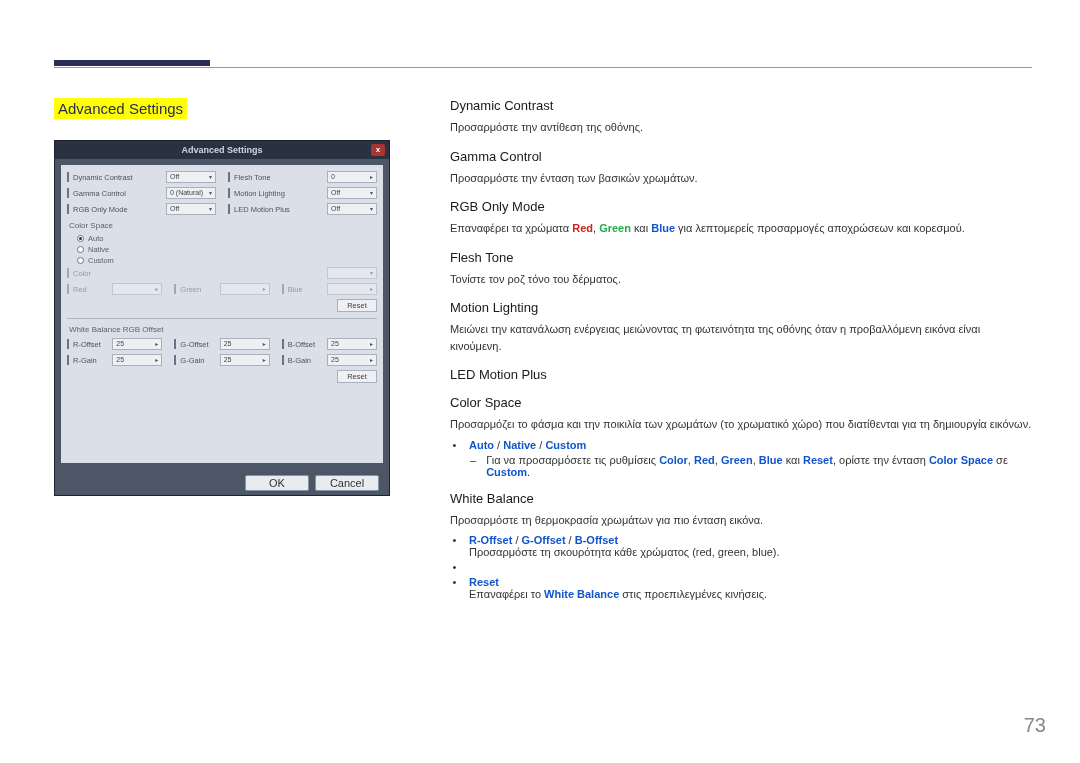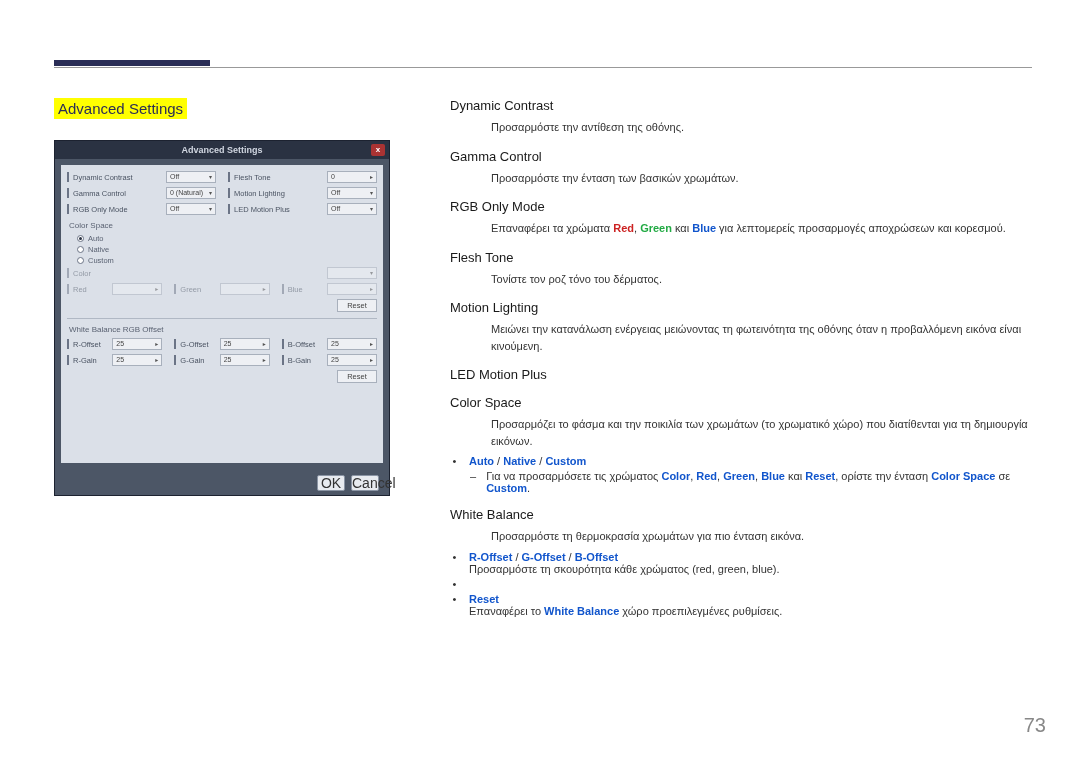--- a/index.html
+++ b/index.html
@@ -95,33 +95,33 @@
   .mini-btn {
     width: 40px; height: 13px; background: #eef0f4; border:1px solid #a8b0bc;
     font-size: 7.5px; color:#444; text-align:center; line-height:11px;
   }
   .hr { border-top: 1px solid #b0b8c4; margin: 6px 0; }
   .footer-btns {
     display: flex; justify-content: flex-end; gap: 6px;
     padding: 6px 10px 0 0;
   }
   .dlg-btn {
-    width: 28px; height: 16px; background: #e8ebf0; border:1px solid #8a94a4;
-    border-radius: 2px; font-size: 14px; color:#333; text-align:center; line-height:14px;
+    width: 64px; height: 16px; background: #e8ebf0; border:1px solid #8a94a4;
+    border-radius: 2px; font-size: 11px; color:#333; text-align:center; line-height:14px;
   }
   
   .right-col {
     position: absolute;
     top: 98px;
     left: 450px;
     right: 48px;
   }
   .section { margin-bottom: 13px; }
   .sec-title { font-size: 13px; color: #1a1a1a; margin-bottom: 6px; }
-  .sec-body { font-size: 11px; color: #333; line-height: 1.5; margin-left: 41px; }
+  .sec-body { font-size: 11px; color: #333; line-height: 1.5; }
   .blue { color: #1155cc; font-weight: bold; }
   .red { color: #cc2222; }
   .bullets { margin-top: 6px; }
   .bullet { display:flex; gap:10px; margin: 3px 0; font-size: 11px; }
   .bullet .dot { width:9px; text-align:center; }
   .sub-bullet { display:flex; gap:10px; margin: 3px 0 3px 20px; font-size:11px; }
   .page-num {
     position: absolute;
     right: 34px;
     bottom: 26px;
@@ -343,38 +343,38 @@
     <div class="sec-title">Color Space</div>
     <div class="sec-body">Προσαρμόζει το φάσμα και την ποικιλία των χρωμάτων (το χρωματικό χώρο) που διατίθενται για τη δημιουργία εικόνων.</div>
     <div class="bullets">
       <div class="bullet">
         <span class="dot">•</span>
         <span><span class="blue">Auto</span><span> / </span><span class="blue">Native</span><span> / </span><span class="blue">Custom</span></span>
       </div>
       <div class="sub-bullet">
         <span class="dot">–</span>
         <span>
-          <span>Για να προσαρμόσετε τις χρώματος </span>
+          <span>Για να προσαρμόσετε τις ρυθμίσεις </span>
           <span class="blue">Color</span>, <span class="blue">Red</span>, <span class="blue">Green</span>, <span class="blue">Blue</span> και <span class="blue">Reset</span><span>, ορίστε την ένταση </span><span class="blue">Color Space</span><span> σε </span><span class="blue">Custom</span><span>.</span>
         </span>
       </div>
     </div>
   </div>
   <div class="section">
     <div class="sec-title">White Balance</div>
     <div class="sec-body">Προσαρμόστε τη θερμοκρασία χρωμάτων για πιο ένταση εικόνα.</div>
     <div class="bullets">
       <div class="bullet">
         <span class="dot">•</span>
         <span><span class="blue">R-Offset</span><span> / </span><span class="blue">G-Offset</span><span> / </span><span class="blue">B-Offset</span><br><span>Προσαρμόστε τη σκουρότητα κάθε χρώματος (red, green, blue).</span></span>
       </div>
       <div class="bullet">
         <span class="dot">•</span>
       </div>
       <div class="bullet">
         <span class="dot">•</span>
-        <span><span class="blue">Reset</span><br><span>Επαναφέρει το </span><span class="blue">White Balance</span><span> χώρο προεπιλεγμένες ρυθμίσεις.</span></span>
+        <span><span class="blue">Reset</span><br><span>Επαναφέρει το </span><span class="blue">White Balance</span><span> στις προεπιλεγμένες κινήσεις.</span></span>
       </div>
     </div>
   </div>
 </div>
 
 <div class="page-num">73</div>
 
 </body></html>

